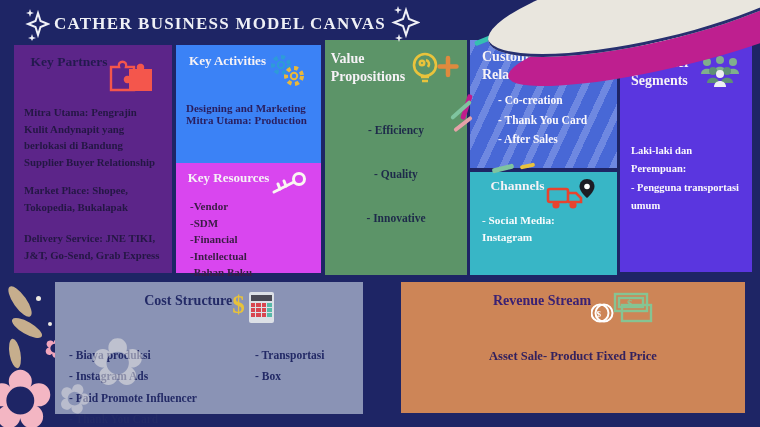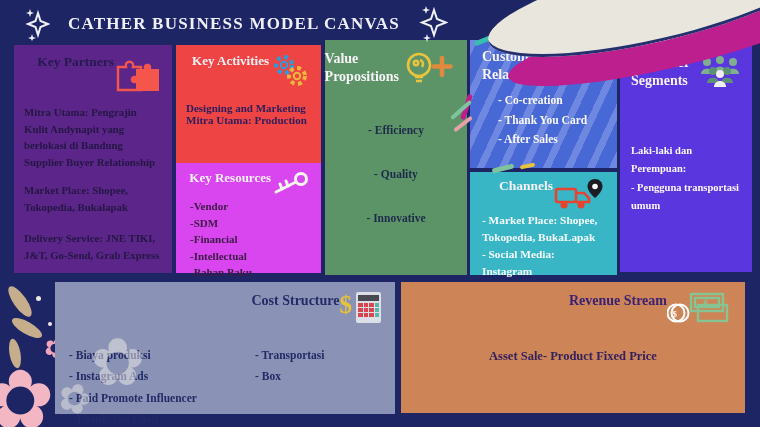--- a/index.html
+++ b/index.html
@@ -1,36 +1,36 @@
 <!DOCTYPE html>
 <html><head>
 <meta charset="utf-8">
 <style>
   html,body{margin:0;padding:0;}
   body{font-family:"Liberation Serif", serif; width:760px;}
   .canvas{position:relative;width:760px;height:427px;background:#1E2565;overflow:hidden;}
 
   
-  .title-row{position:absolute;left:24px;top:6px;display:flex;align-items:center;gap:16px;z-index:8;}
+  .title-row{position:absolute;left:24px;top:6px;display:flex;align-items:center;gap:2px;z-index:8;}
   .page-title{color:#EFF0F6;font-size:17px;font-weight:bold;letter-spacing:1.2px;margin:0 2px;}
   .sparkle{display:block;}
 
   
   .panel{position:absolute;box-sizing:border-box;z-index:2;}
-  .panel-head{display:flex;justify-content:flex-end;align-items:flex-start;}
+  .panel-head{display:flex;justify-content:center;align-items:flex-start;}
   .panel-title{font-weight:bold;line-height:1.25;}
   .dark-title{color:#241A4F;}
   .light-title{color:#F6F2F6;}
 
   .p-keypartners{left:14px;top:45px;width:158px;height:228px;background:#5C2589;padding:9px 10px;}
   .p-keypartners .panel-title{font-size:13.5px;}
   .p-keypartners p{margin:0;font-size:10.8px;font-weight:bold;color:#241744;line-height:1.55;}
   .p-keypartners p.mt1{margin-top:10px;} .p-keypartners p.mt2{margin-top:11px;} .p-keypartners p.mt3{margin-top:15px;}
 
-  .p-keyactivities{left:176px;top:45px;width:145px;height:139px;background:#ef4444;padding:8px 10px;}
+  .p-keyactivities{left:176px;top:45px;width:145px;height:139px;background:#3b82f6;padding:8px 10px;}
   .p-keyactivities .panel-title{font-size:13px;}
   .p-keyactivities p{margin:0;font-size:11px;font-weight:bold;color:#2A1E5E;}
   .p-keyactivities p.a1{margin-top:13px;} .p-keyactivities p.a2{}
 
   .p-keyresources{left:176px;top:163px;width:145px;height:110px;background:#d946ef;padding:7px 10px;}
   .p-keyresources .panel-title{font-size:13px;}
   .p-keyresources .res-item{font-size:11px;font-weight:bold;color:#3A1C44;line-height:1.5;padding-left:4px;}
 
   .p-valueprops{left:325px;top:40px;width:142px;height:235px;background:#5C9468;padding:10px 12px;}
   .p-valueprops .panel-title{font-size:14px;}
@@ -46,21 +46,21 @@
 
   .p-channels{left:470px;top:172px;width:147px;height:103px;background:#38B6C6;padding:6px 12px;}
   .p-channels .panel-title{font-size:13.5px;}
   .p-channels .ch-item{font-size:11.3px;font-weight:bold;color:#F7FBFC;line-height:1.5;}
 
   .p-custseg{left:620px;top:40px;width:132px;height:232px;background:#5A36DF;padding:14px 11px 10px;}
   .p-custseg .panel-title{font-size:14px;}
   .p-custseg p{margin:0;font-size:10.5px;font-weight:bold;color:#FAF8FC;line-height:1.75;}
   .p-custseg p.cs1{margin-top:52px;}
 
-  .p-cost{left:55px;top:282px;width:340px;height:132px;background:#8A93B5;padding:10px 14px;}
+  .p-cost{left:55px;top:282px;width:308px;height:132px;background:#8A93B5;padding:10px 14px;}
   .p-cost .panel-title{font-size:14px;color:#232A66;}
   .cost-cols{display:flex;margin-top:22px;}
   .cost-col-left{width:186px;} .cost-col-right{flex:1;}
   .cost-item{font-size:11.5px;font-weight:bold;color:#232A66;line-height:1.85;}
 
   .p-revenue{left:401px;top:282px;width:344px;height:131px;background:#CD8557;padding:10px 16px;}
   .p-revenue .panel-title{font-size:14px;color:#3A2173;}
   .rev-text{margin-top:19px;text-align:center;font-size:12.5px;font-weight:bold;color:#33215E;}
 
   
@@ -212,21 +212,20 @@
         <path d="M42 1 c-4.5 0-7.5 3.5-7.5 7.5 0 5.5 7.5 11.5 7.5 11.5 s7.5-6 7.5-11.5 C49.5 4.5 46.5 1 42 1 z" fill="#1C1C24"></path>
         <circle cx="42" cy="8.5" r="2.8" fill="#FFFFFF"></circle>
         <g fill="none" stroke="#E8432E" stroke-width="2.6">
           <rect x="3" y="11" width="20" height="13" rx="2"></rect>
           <path d="M23 15 h8 l5 5 v4 h-13"></path>
         </g>
         <circle cx="11" cy="27" r="3.6" fill="#E8432E"></circle>
         <circle cx="28" cy="27" r="3.6" fill="#E8432E"></circle>
       </svg>
     </div>
-    <div class="ch-item">- Market Place: Shopee, Tokopedia, BukaLapak</div>
     <div class="ch-item">- Social Media: Instagram</div>
   </div>
 
   <div class="panel p-custseg">
     <div class="panel-head">
       <span class="panel-title light-title">Customer Segments</span>
       <svg class="icon" width="42" height="36" viewBox="0 0 42 36">
         <g fill="#7FAF8C">
           <circle cx="8" cy="8" r="4"></circle>
             <path d="M2 20 c0-7 12-7 12 0 z"></path>

